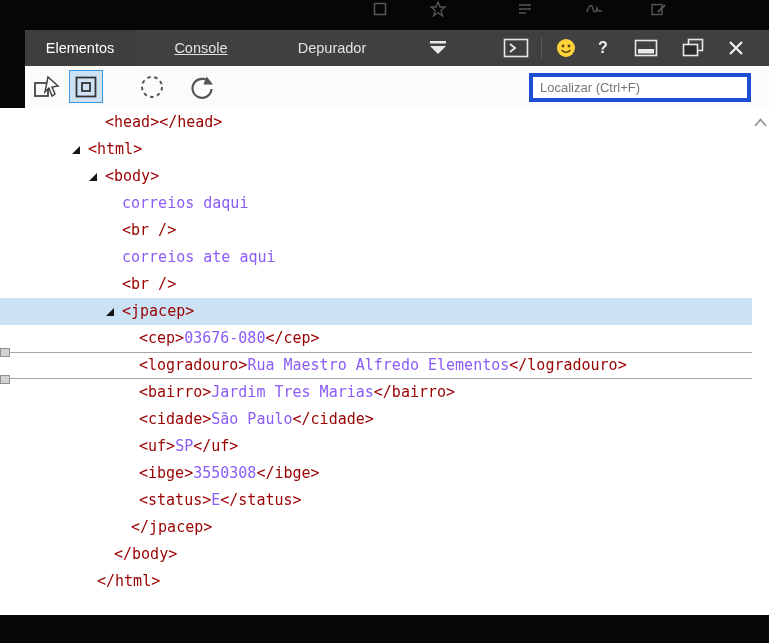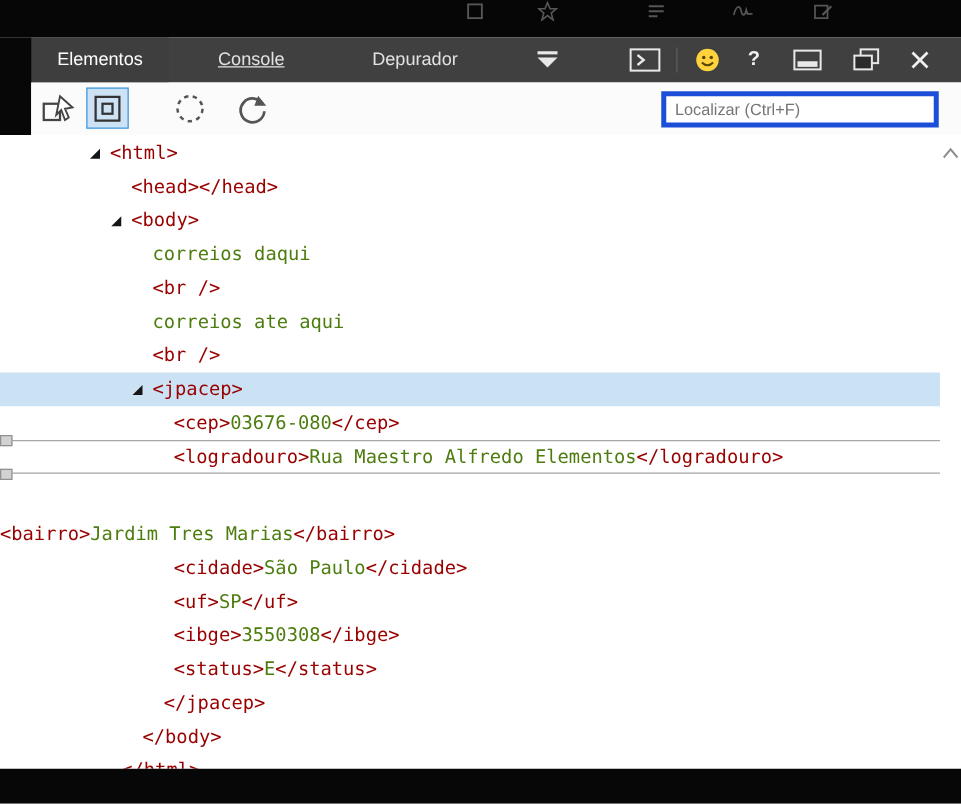--- a/index.html
+++ b/index.html
@@ -41,21 +41,21 @@
 
   
   .tree { position:absolute; left:0; top:108px; width:769px; height:507px; background:#ffffff;
           overflow:hidden; padding-top:1px;
           font-family:"DejaVu Sans Mono","Liberation Mono",monospace; font-size:15px; color:#111; }
   .tree-row { position:relative; height:27px; line-height:27px; white-space:pre; margin-right:17px; }
   .tree-row.selected { background:#cbe2f5; }
   .tree-row.divider { border-top:1px solid #a6a6a6; border-bottom:1px solid #a6a6a6; line-height:25px; }
   .row-content { display:block; }
   .tag   { color:#990000; }
-  .plain { color:#4d7c0f; }
+  .plain { color:#8b5cf6; }
   .arrow { position:absolute; top:10px; width:0; height:0;
            border-bottom:8px solid #161616; border-left:8px solid transparent; }
 
   .splitter-handle { position:absolute; left:0; width:10px; height:9px;
            background:#d2d2d2; border:1px solid #919191; z-index:5; }
   #handle-1 { top:348px; }
   #handle-2 { top:375px; }
 
   
   .scrollbar { position:absolute; right:0; top:108px; width:17px; height:507px; background:#ffffff; }
@@ -182,31 +182,31 @@
       <path d="M22.5 11 A9.5 9.5 0 1 0 23.5 16" fill="none" stroke="#555" stroke-width="2.2"></path>
       <polygon points="18.5,3.5 25,11.5 15.5,11.5" fill="#555"></polygon>
     </svg>
   </div>
   <div class="search-box">
     <input type="text" placeholder="Localizar (Ctrl+F)" style="">
   </div>
 </div>
 
 <div class="tree" id="tree">
+    <div class="tree-row"><span class="row-content" style="padding-left: 105px;"><span class="tag">&lt;head&gt;&lt;/head&gt;</span></span></div>
     <div class="tree-row"><span class="arrow" style="left: 72px;"></span><span class="row-content" style="padding-left: 88px;"><span class="tag">&lt;html&gt;</span></span></div>
-    <div class="tree-row"><span class="row-content" style="padding-left: 105px;"><span class="tag">&lt;head&gt;&lt;/head&gt;</span></span></div>
     <div class="tree-row"><span class="arrow" style="left: 89px;"></span><span class="row-content" style="padding-left: 105px;"><span class="tag">&lt;body&gt;</span></span></div>
     <div class="tree-row"><span class="row-content" style="padding-left: 122px;"><span class="plain">correios daqui</span></span></div>
     <div class="tree-row"><span class="row-content" style="padding-left: 122px;"><span class="tag">&lt;br /&gt;</span></span></div>
     <div class="tree-row"><span class="row-content" style="padding-left: 122px;"><span class="plain">correios ate aqui</span></span></div>
     <div class="tree-row"><span class="row-content" style="padding-left: 122px;"><span class="tag">&lt;br /&gt;</span></span></div>
     <div class="tree-row selected"><span class="arrow" style="left: 106px;"></span><span class="row-content" style="padding-left: 122px;"><span class="tag">&lt;jpacep&gt;</span></span></div>
     <div class="tree-row"><span class="row-content" style="padding-left: 139px;"><span class="tag">&lt;cep&gt;</span><span class="plain">03676-080</span><span class="tag">&lt;/cep&gt;</span></span></div>
     <div class="tree-row divider"><span class="row-content" style="padding-left: 139px;"><span class="tag">&lt;logradouro&gt;</span><span class="plain">Rua Maestro Alfredo Elementos</span><span class="tag">&lt;/logradouro&gt;</span></span></div>
-    <div class="tree-row"><span class="row-content" style=" margin-top: 35px;"><span class="tag">&lt;bairro&gt;</span><span class="plain">Jardim Tres Marias</span><span class="tag">&lt;/bairro&gt;</span></span></div>
+    <div class="tree-row"><span class="row-content" style="padding-left: 139px;"><span class="tag">&lt;bairro&gt;</span><span class="plain">Jardim Tres Marias</span><span class="tag">&lt;/bairro&gt;</span></span></div>
     <div class="tree-row"><span class="row-content" style="padding-left: 139px;"><span class="tag">&lt;cidade&gt;</span><span class="plain">São Paulo</span><span class="tag">&lt;/cidade&gt;</span></span></div>
     <div class="tree-row"><span class="row-content" style="padding-left: 139px;"><span class="tag">&lt;uf&gt;</span><span class="plain">SP</span><span class="tag">&lt;/uf&gt;</span></span></div>
     <div class="tree-row"><span class="row-content" style="padding-left: 139px;"><span class="tag">&lt;ibge&gt;</span><span class="plain">3550308</span><span class="tag">&lt;/ibge&gt;</span></span></div>
     <div class="tree-row"><span class="row-content" style="padding-left: 139px;"><span class="tag">&lt;status&gt;</span><span class="plain">E</span><span class="tag">&lt;/status&gt;</span></span></div>
     <div class="tree-row"><span class="row-content" style="padding-left: 131px;"><span class="tag">&lt;/jpacep&gt;</span></span></div>
     <div class="tree-row"><span class="row-content" style="padding-left: 114px;"><span class="tag">&lt;/body&gt;</span></span></div>
     <div class="tree-row"><span class="row-content" style="padding-left: 97px;"><span class="tag">&lt;/html&gt;</span></span></div>
   </div>
 
 <div class="splitter-handle" id="handle-1"></div>

